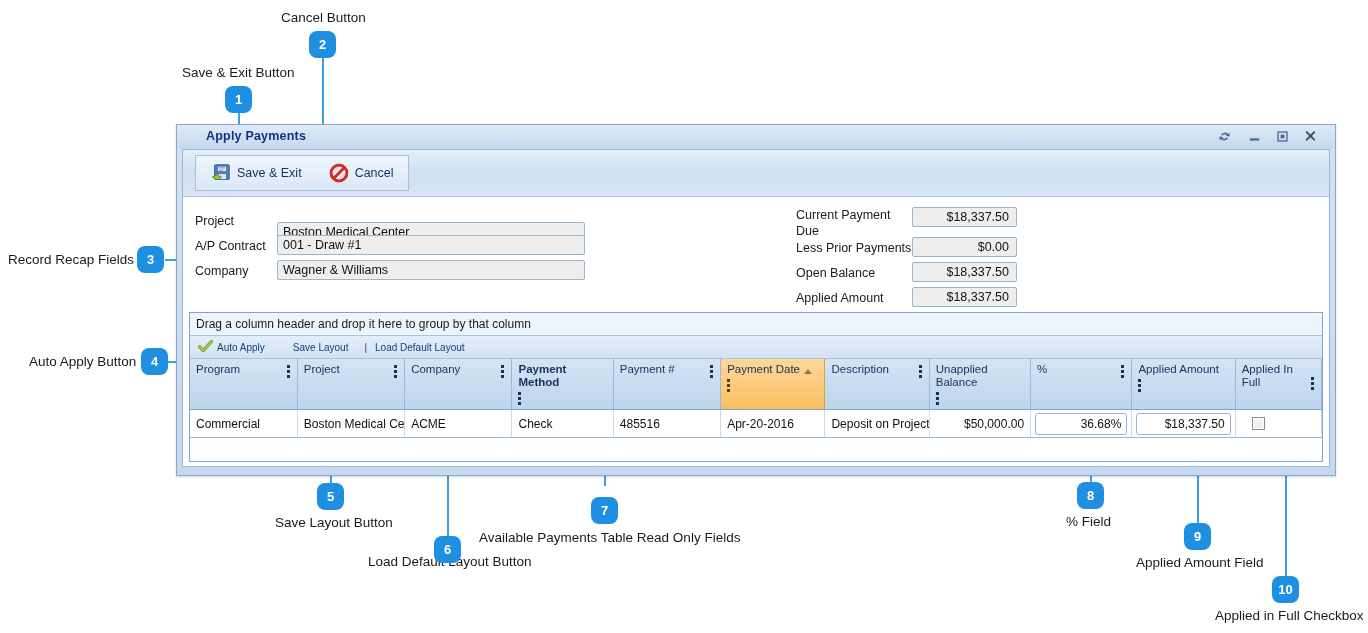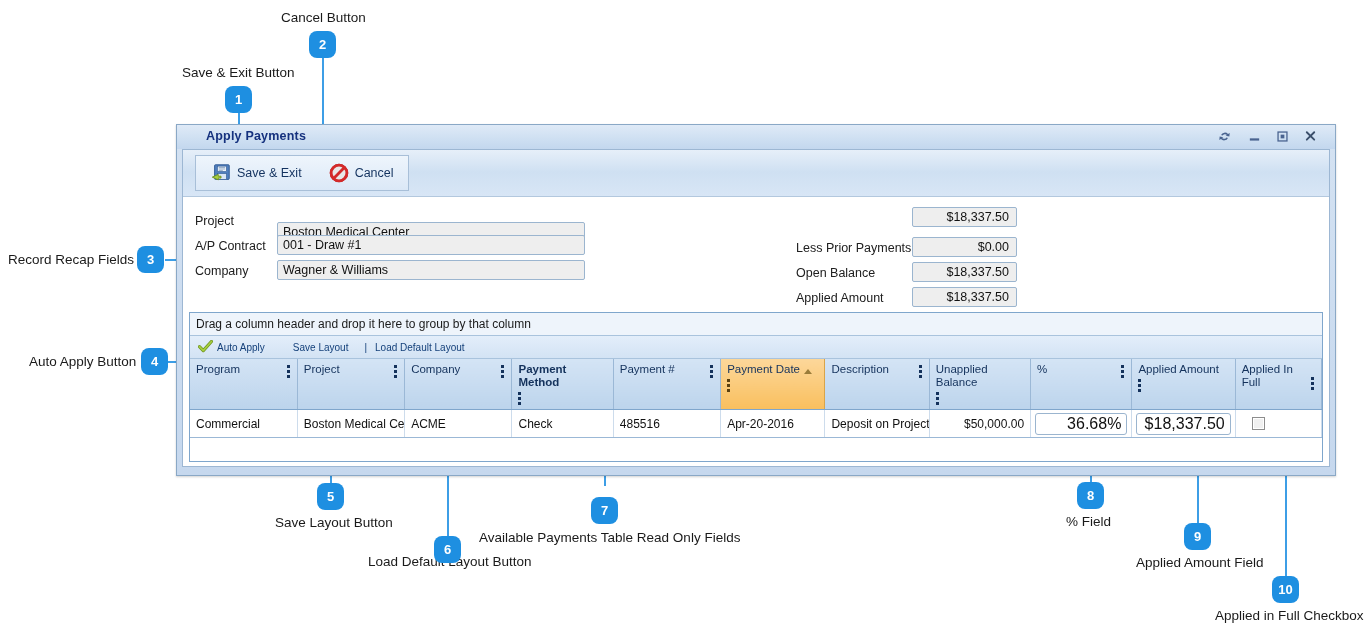--- a/index.html
+++ b/index.html
@@ -210,21 +210,21 @@
   }
   td.num{text-align:right;}
   td.readonly-cell{background:#f2f2f2;text-align:left;}
   .cell-input{
     border:1px solid #9bb5cf;
     border-radius:3px;
     background:#ffffff;
     height:20px;
     display:flex;align-items:center;justify-content:flex-end;
     padding-right:5px;
-    font-size:16px;color:#111;
+    font-size:12px;color:#111;
   }
   .cell-check{
     width:13px;height:13px;
     border:1px solid #8d8d8d;
     background:#f0f0f0;
     box-shadow:inset 0 0 0 1px #ffffff;
     box-sizing:border-box;
     margin-left:10px;
   }
   #grid-empty{
@@ -338,20 +338,23 @@
     <div id="form-area">
 
       <div class="fld-label" style="left:12px;top:17px;">Project</div>
       <div class="fld-label" style="left:12px;top:42px;">A/P Contract</div>
       <div class="fld-label" style="left:12px;top:67px;">Company</div>
 
       <div class="fld-box ro-left" style="left:94px;top:13px;width:308px;height:20px;margin-top:12px;">Boston Medical Center</div>
       <div class="fld-box ro-left" style="left:94px;top:38px;width:308px;height:20px;">001 - Draw #1</div>
       <div class="fld-box ro-left" style="left:94px;top:63px;width:308px;height:20px;">Wagner &amp; Williams</div>
 
+      <div class="fld-label" style="left:613px;top:11px;width:118px;white-space:normal;line-height:1.25;">
+        <span>Current Payment Due</span>
+      </div>
       <div class="fld-label" style="left:613px;top:44px;">Less Prior Payments</div>
       <div class="fld-label" style="left:613px;top:69px;">Open Balance</div>
       <div class="fld-label" style="left:613px;top:94px;">Applied Amount</div>
 
       <div class="fld-box ro-right" style="left:729px;top:10px;width:105px;height:20px;">$18,337.50</div>
       <div class="fld-box ro-right" style="left:729px;top:40px;width:105px;height:20px;">$0.00</div>
       <div class="fld-box ro-right" style="left:729px;top:65px;width:105px;height:20px;">$18,337.50</div>
       <div class="fld-box ro-right" style="left:729px;top:90px;width:105px;height:20px;">$18,337.50</div>
     </div>
 

